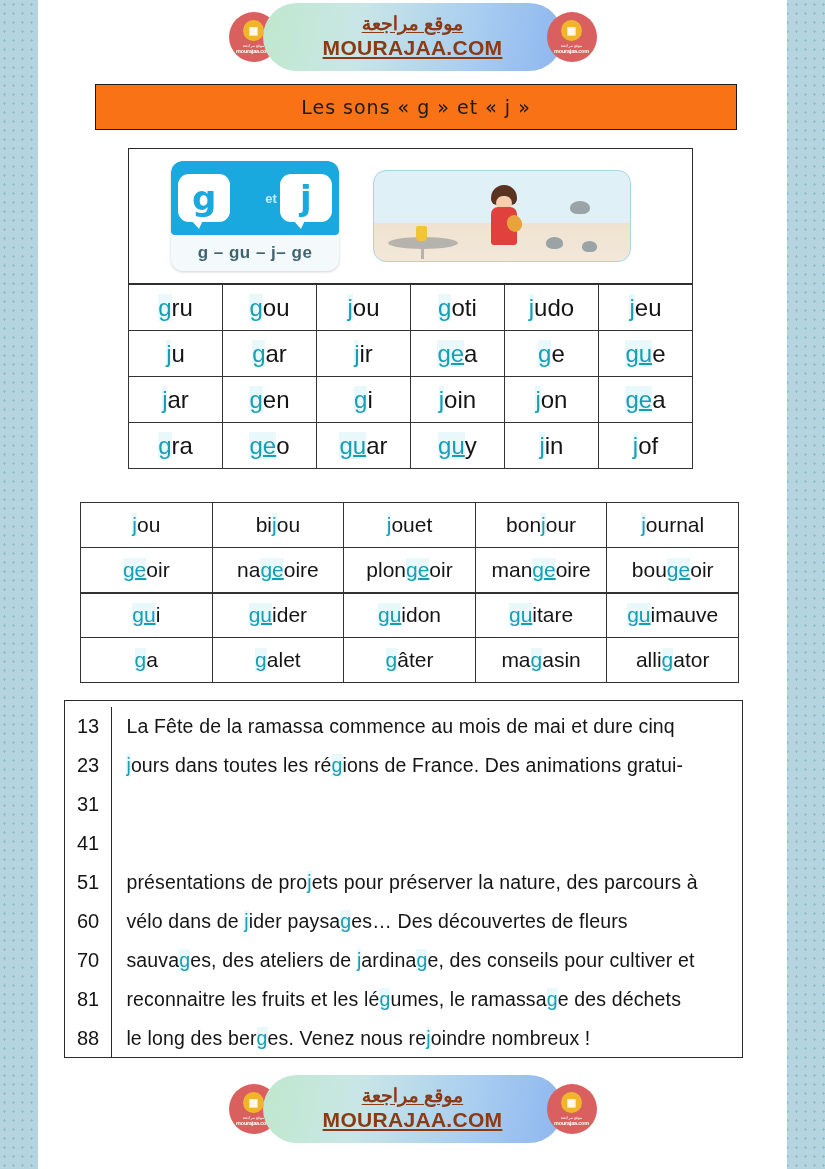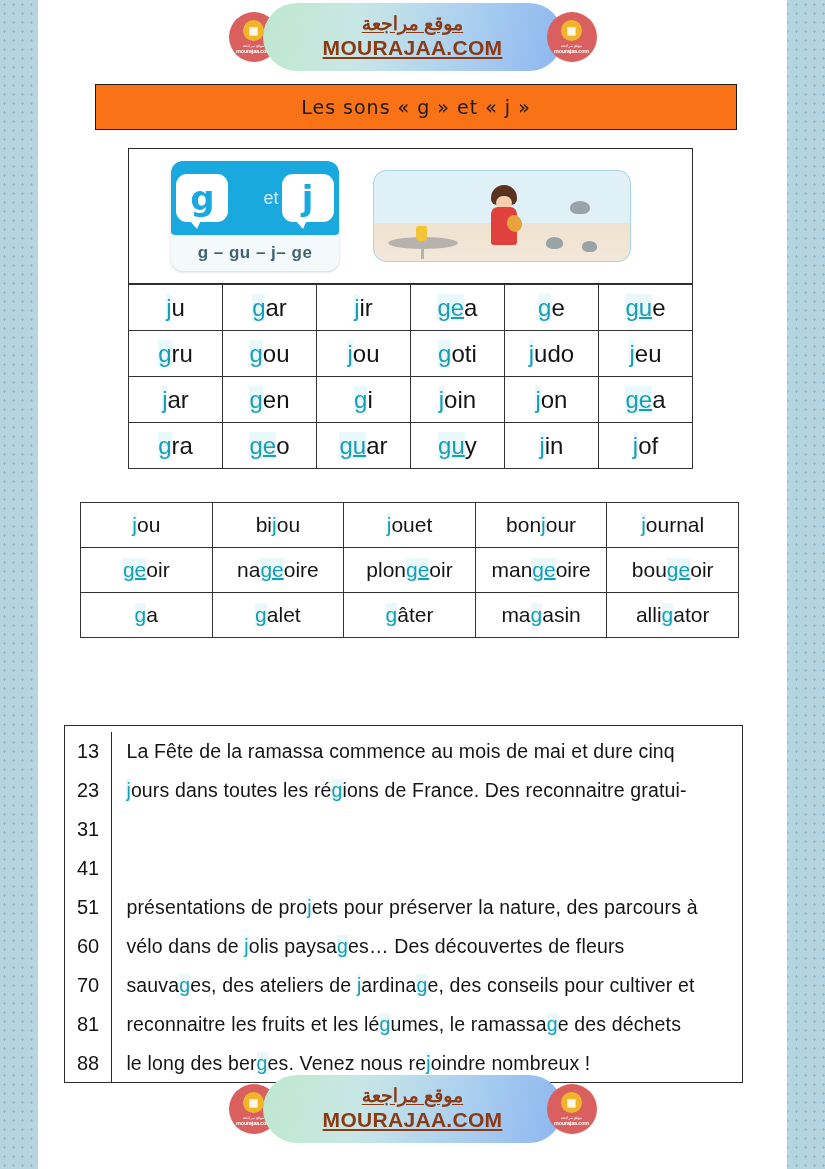--- a/index.html
+++ b/index.html
@@ -168,21 +168,21 @@
     font-family: "DejaVu Sans", sans-serif;
   }
   .bubble::after {
     content: "";
     position: absolute;
     bottom: -7px; left: 13px;
     border-left: 8px solid transparent;
     border-right: 4px solid transparent;
     border-top: 9px solid #fff;
   }
-  .gj-et { font-size: 18px; color: #cdeaf7; font-weight: normal; margin-left: 32px; }
+  .gj-et { font-size: 13px; color: #cdeaf7; font-weight: bold; margin-left: 32px; }
   .gj-bottom {
     flex: 1;
     display: flex;
     align-items: center;
     justify-content: center;
     font-size: 17px;
     font-weight: bold;
     color: #3f6470;
     letter-spacing: .5px;
     text-align: center;
@@ -326,21 +326,20 @@
   .passage {
     position: absolute;
     left: 64px;
     top: 700px;
     width: 679px;
     height: 358px;
     border: 1.6px solid #2b2b2b;
     background: #fff;
     z-index: 10;
     padding: 6px 0 0 0;
-    margin-top: 25px;
   }
   .p-row {
     display: flex;
     align-items: center;
     height: 39px;
   }
   .p-num {
     width: 46px;
     text-align: center;
     font-size: 20px;
@@ -407,34 +406,34 @@
     <div class="drink"></div>
     <div class="pigeon p1"></div>
     <div class="pigeon p2"></div>
     <div class="pigeon p3"></div>
   </div>
 </div>
 
 <table class="syl-table">
   <tbody>
       <tr>
+        <td><span class="hl">g</span><span>ru</span></td>
+        <td><span class="hl">g</span><span>ou</span></td>
+        <td><span class="hl">j</span><span>ou</span></td>
+        <td><span class="hl">g</span><span>oti</span></td>
+        <td><span class="hl">j</span><span>udo</span></td>
+        <td><span class="hl">j</span><span>eu</span></td>
+      </tr>
+      <tr>
         <td><span class="hl">j</span><span>u</span></td>
         <td><span class="hl">g</span><span>ar</span></td>
         <td><span class="hl">j</span><span>ir</span></td>
         <td><span class="hl">ge</span><span>a</span></td>
         <td><span class="hl">g</span><span>e</span></td>
         <td><span class="hl">gu</span><span>e</span></td>
-      </tr>
-      <tr>
-        <td><span class="hl">g</span><span>ru</span></td>
-        <td><span class="hl">g</span><span>ou</span></td>
-        <td><span class="hl">j</span><span>ou</span></td>
-        <td><span class="hl">g</span><span>oti</span></td>
-        <td><span class="hl">j</span><span>udo</span></td>
-        <td><span class="hl">j</span><span>eu</span></td>
       </tr>
       <tr class="thick-above">
         <td><span class="hl">j</span><span>ar</span></td>
         <td><span class="hl">g</span><span>en</span></td>
         <td><span class="hl">g</span><span>i</span></td>
         <td><span class="hl">j</span><span>oin</span></td>
         <td><span class="hl">j</span><span>on</span></td>
         <td><span class="hl">ge</span><span>a</span></td>
       </tr>
       <tr>
@@ -457,59 +456,66 @@
         <td><span>bon</span><span class="hl">j</span><span>our</span></td>
         <td><span class="hl">j</span><span>ournal</span></td>
       </tr>
       <tr>
         <td><span class="hl">ge</span><span>oir</span></td>
         <td><span>na</span><span class="hl">ge</span><span>oire</span></td>
         <td><span>plon</span><span class="hl">ge</span><span>oir</span></td>
         <td><span>man</span><span class="hl">ge</span><span>oire</span></td>
         <td><span>bou</span><span class="hl">ge</span><span>oir</span></td>
       </tr>
+      <tr class="thick-above">
+        <td><span class="hl">gu</span><span>i</span></td>
+        <td><span class="hl">gu</span><span>ider</span></td>
+        <td><span class="hl">gu</span><span>idon</span></td>
+        <td><span class="hl">gu</span><span>itare</span></td>
+        <td><span class="hl">gu</span><span>imauve</span></td>
+      </tr>
       <tr>
         <td><span class="hl">g</span><span>a</span></td>
         <td><span class="hl">g</span><span>alet</span></td>
         <td><span class="hl">g</span><span>âter</span></td>
         <td><span>ma</span><span class="hl">g</span><span>asin</span></td>
         <td><span>alli</span><span class="hl">g</span><span>ator</span></td>
       </tr>
     </tbody>
 </table>
 
 <div class="passage">
   <div id="passage-lines">
       <div class="p-row">
         <div class="p-num">13</div>
         <div class="p-divider"></div>
         <div class="p-text"><span>La Fête de la ramassa commence au mois de mai et dure cinq</span></div>
       </div>
       <div class="p-row">
         <div class="p-num">23</div>
         <div class="p-divider"></div>
-        <div class="p-text"><span class="hl-plain">j</span><span>ours dans toutes les ré</span><span class="hl-plain">g</span><span>ions de France. Des reconnaitre gratui-</span></div>
+        <div class="p-text"><span class="hl-plain">j</span><span>ours dans toutes les ré</span><span class="hl-plain">g</span><span>ions de France. Des animations gratui-</span></div>
       </div>
       <div class="p-row">
         <div class="p-num">31</div>
         <div class="p-divider"></div>
       </div>
       <div class="p-row">
         <div class="p-num">41</div>
         <div class="p-divider"></div>
       </div>
       <div class="p-row">
         <div class="p-num">51</div>
         <div class="p-divider"></div>
         <div class="p-text"><span>présentations de pro</span><span class="hl-plain">j</span><span>ets pour préserver la nature, des parcours à</span></div>
       </div>
       <div class="p-row">
         <div class="p-num">60</div>
         <div class="p-divider"></div>
-        <div class="p-text"><span>vélo dans de </span><span class="hl-plain">j</span><span>olis paysa</span><span class="hl-plain">g</span><span>es… Des découvertes de fleurs</span></div>
+        <div class="p-text"><span>vélo dans de </span><span class="hl-plain">j</span><span>ider paysa</span><span class="hl-plain">g</span><span>es… Des découvertes de fleurs</span></div>
       </div>
       <div class="p-row">
         <div class="p-num">70</div>
         <div class="p-divider"></div>
         <div class="p-text"><span>sauva</span><span class="hl-plain">g</span><span>es, des ateliers de </span><span class="hl-plain">j</span><span>ardina</span><span class="hl-plain">g</span><span>e, des conseils pour cultiver et</span></div>
       </div>
       <div class="p-row">
         <div class="p-num">81</div>
         <div class="p-divider"></div>
         <div class="p-text"><span>reconnaitre les fruits et les lé</span><span class="hl-plain">g</span><span>umes, le ramassa</span><span class="hl-plain">g</span><span>e des déchets</span></div>

